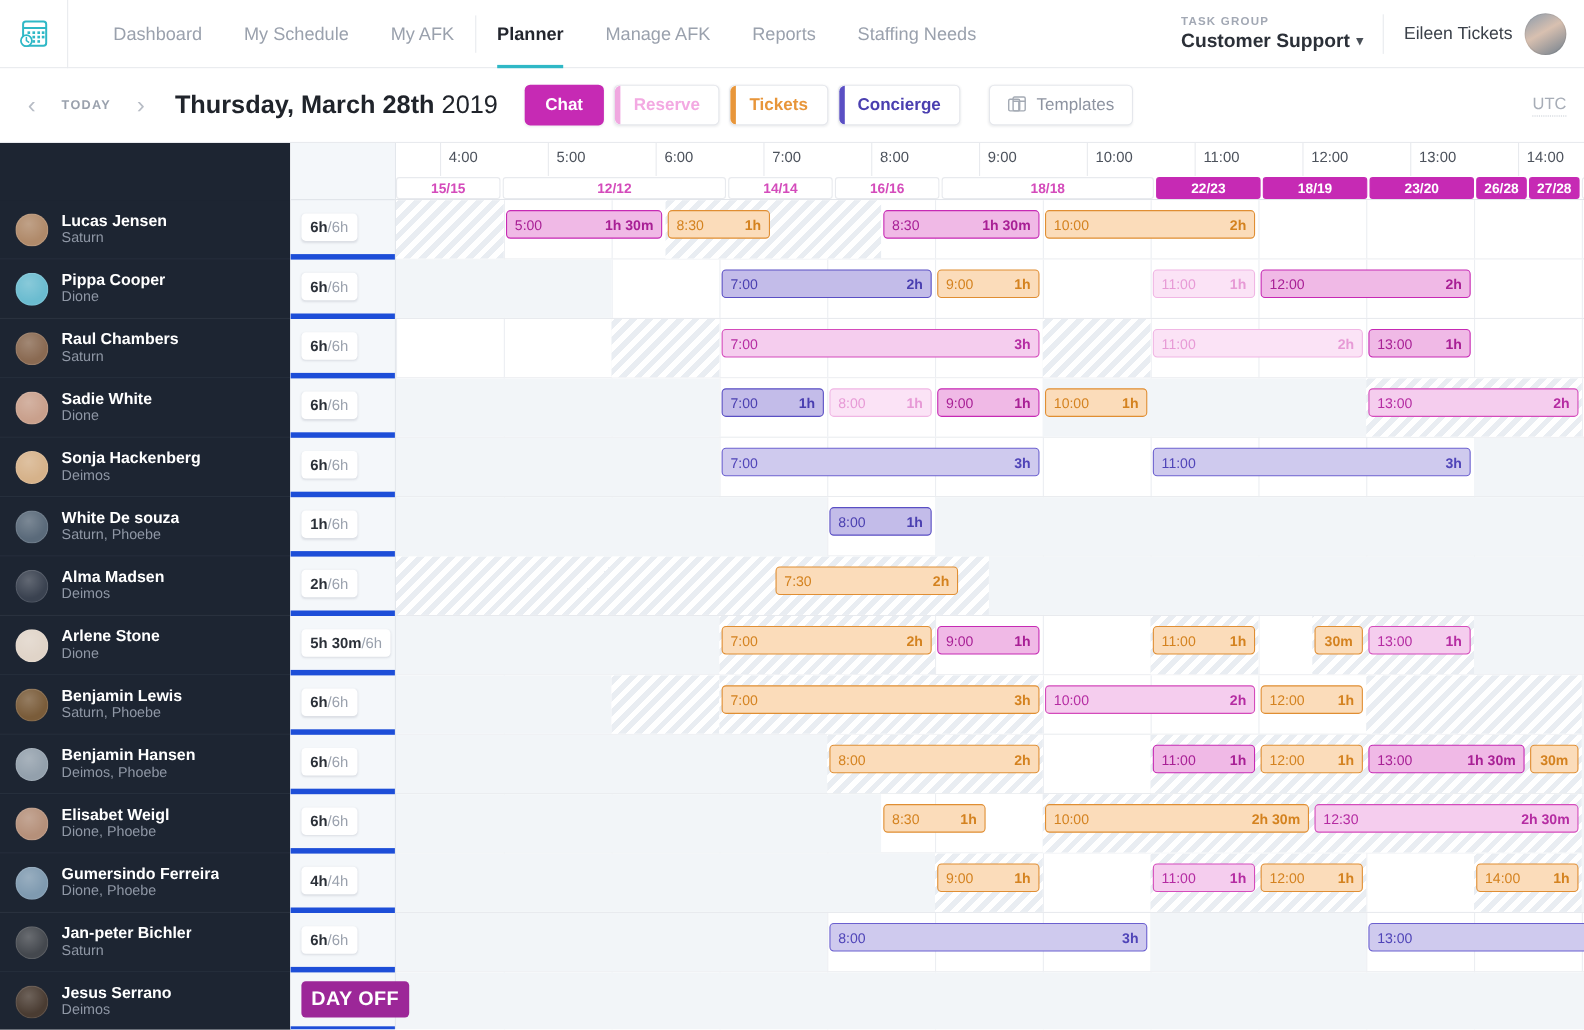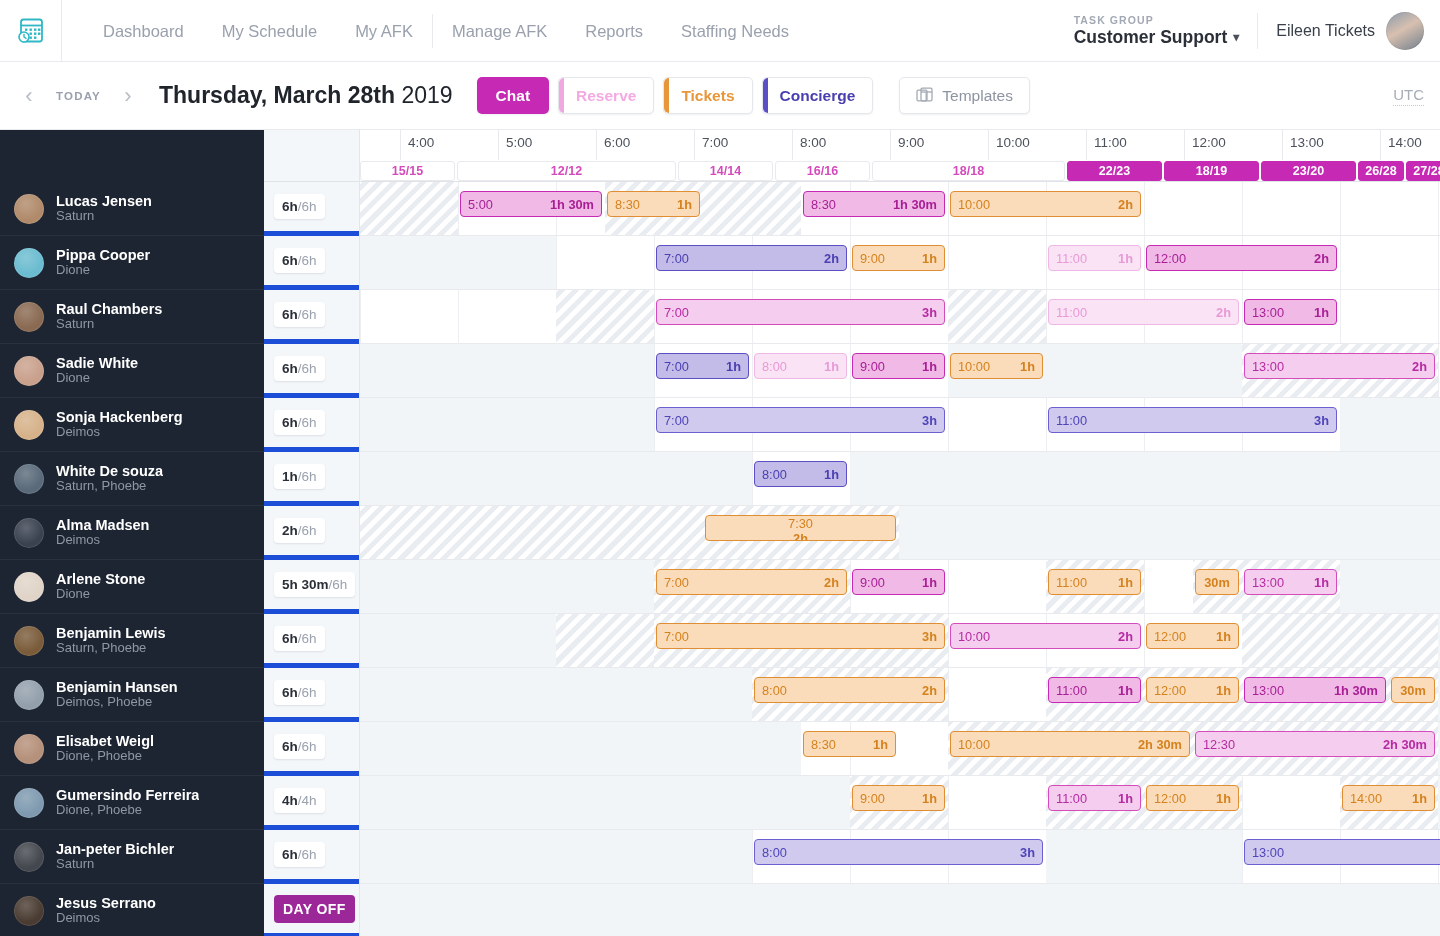--- a/index.html
+++ b/index.html
@@ -171,21 +171,21 @@
     padding-left: 10px; border-bottom: 5px solid #1d4ed8;
   }
   .hbadge {
     background: #fff; border-radius: 4px; padding: 5px 8px;
     font-size: 13.5px; color: #2b3038; font-weight: 700;
     box-shadow: 0 1px 2px rgba(40,50,70,.12); white-space: nowrap;
   }
   .hbadge i { font-style: normal; color: #9aa1ad; font-weight: 400; }
   .dayoff {
     background: #9c2798; color: #fff; border-radius: 4px;
-    padding: 6px 9px; font-size: 14px; font-weight: 700;
+    padding: 6px 9px; font-size: 18px; font-weight: 700;
     letter-spacing: .4px; white-space: nowrap;
   }
 
   
   .blk {
     position: absolute; top: 9px; height: 26px; border-radius: 4px;
     display: flex; align-items: center; justify-content: space-between;
     padding: 0 7px; font-size: 12.8px; font-weight: 700; cursor: pointer;
     box-sizing: border-box; overflow: hidden; white-space: nowrap; z-index: 3;
   }
@@ -237,20 +237,21 @@
       </g>
       <circle cx="8" cy="21" r="5" fill="#fff" stroke="#2fb8c6" stroke-width="1.6"></circle>
       <path d="M8 18.2V21l2 1.4" stroke="#2fb8c6" stroke-width="1.4" fill="none" stroke-linecap="round"></path>
     </svg>
   </div>
   <div class="nav-items" id="nav-items">
       <div class="nav-item">Dashboard</div>
       <div class="nav-item">My Schedule</div>
       <div class="nav-item">My AFK</div>
       <div class="nav-sep"></div>
+      <div class="nav-item active">Planner</div>
       <div class="nav-item">Manage AFK</div>
       <div class="nav-item">Reports</div>
       <div class="nav-item">Staffing Needs</div>
     </div>
   <div class="nav-right">
     <div class="taskgroup">
       <div class="taskgroup-label">TASK GROUP</div>
       <div class="taskgroup-value">
         <span>Customer Support</span>
         <span class="caret">▾</span>
@@ -418,21 +419,21 @@
         <div class="th-hour" style="width: 98px;">10:00</div>
         <div class="th-hour" style="width: 98px;">11:00</div>
         <div class="th-hour" style="width: 98px;">12:00</div>
         <div class="th-hour" style="width: 98px;">13:00</div>
         <div class="th-hour" style="width: 98px;">14:00</div>
         <div class="th-hour" style="width: 98px;">15:00</div>
       </div>
     <div class="th-cov" id="th-cov">
         <div style="width: 96px; flex: 0 0 auto;"></div>
         <div class="cov ok" style="width: 95px;">15/15</div>
-        <div class="cov ok" style="width: 219px;">12/12</div>
+        <div class="cov ok" style="width: 203px;">12/12</div>
         <div class="cov ok" style="width: 95px;">14/14</div>
         <div class="cov ok" style="width: 95px;">16/16</div>
         <div class="cov ok" style="width: 193px;">18/18</div>
         <div class="cov full" style="width: 95px;">22/23</div>
         <div class="cov full" style="width: 95px;">18/19</div>
         <div class="cov full" style="width: 95px;">23/20</div>
         <div class="cov full" style="width: 46px;">26/28</div>
         <div class="cov full" style="width: 46px;">27/28</div>
         <div class="cov ok" style="width: 95px;">28/28</div>
       </div>
@@ -617,21 +618,21 @@
           <div class="cell" style="left: 488px; width: 98px;"></div>
           <div class="cell" style="left: 586px; width: 98px;"></div>
           <div class="cell" style="left: 684px; width: 98px;"></div>
           <div class="cell" style="left: 782px; width: 98px;"></div>
           <div class="cell" style="left: 880px; width: 98px;"></div>
           <div class="cell" style="left: 978px; width: 98px;"></div>
           <div class="cell" style="left: 1076px; width: 98px;"></div>
           <div class="cell" style="left: 1174px; width: 98px;"></div>
           <div class="cell off" style="left: 635px; width: 637px; border-left: none;"></div>
           <div class="cell hatch" style="left: 96px; width: 539px; border-left: none;"></div>
-          <div class="blk tickets" style="left: 441px; width: 191px; flex-direction: column;">
+          <div class="blk tickets" style="left: 441px; width: 166px;">
             <span class="t">7:30</span>
             <span class="d">2h</span>
           </div>
         </div>
         <div class="row">
           <div class="cell" style="left: 96px; width: 98px;"></div>
           <div class="cell" style="left: 194px; width: 98px;"></div>
           <div class="cell" style="left: 292px; width: 98px;"></div>
           <div class="cell" style="left: 390px; width: 98px;"></div>
           <div class="cell" style="left: 488px; width: 98px;"></div>

